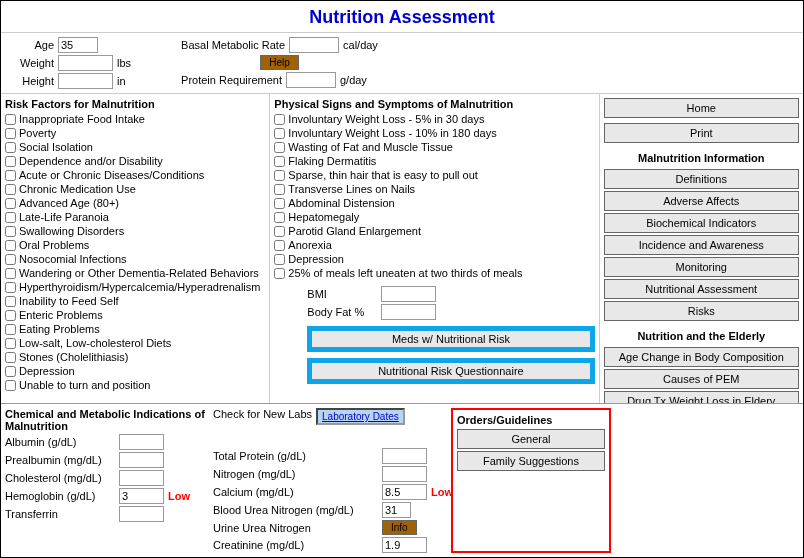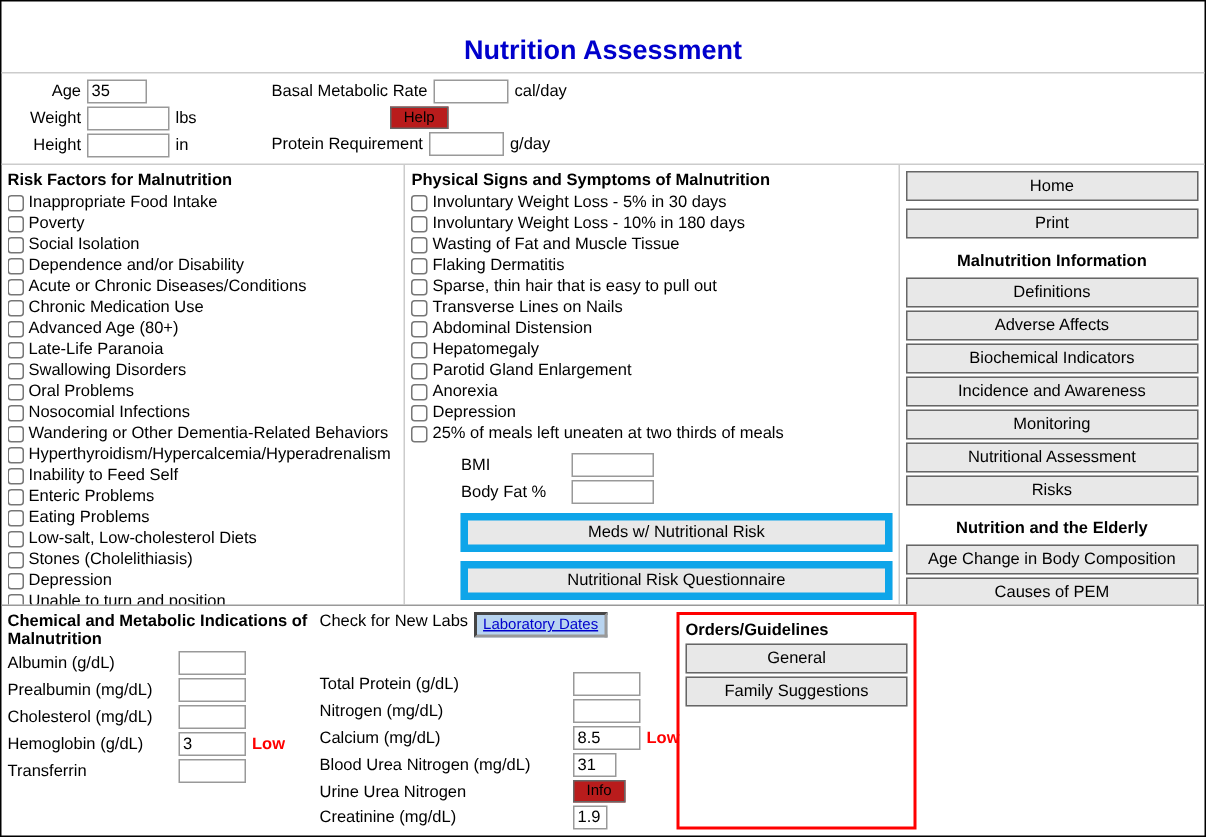--- a/index.html
+++ b/index.html
@@ -16,21 +16,21 @@
       height: 558px;
       border: 1px solid #000;
       display: flex;
       flex-direction: column;
     }
     .title {
       text-align: center;
       font-size: 18px;
       font-weight: bold;
       color: #0000cc;
-      padding: 22px 0 4px 0;
+      padding: 6px 0 4px 0;
       border-bottom: 1px solid #ccc;
     }
     .top-row {
       display: flex;
       padding: 4px 8px;
       gap: 20px;
       border-bottom: 1px solid #ccc;
     }
     .age-weight-height {
       display: flex;
@@ -64,21 +64,21 @@
     .bmr-row {
       display: flex;
       align-items: center;
       gap: 4px;
     }
     .help-btn {
       font-size: 10px;
       padding: 1px 8px;
       cursor: pointer;
       border: 1px solid #666;
-      background: #b91c1c;
+      background: #a16207;
     }
     .content-area {
       display: flex;
       flex: 1;
       overflow: hidden;
     }
     .left-panel {
       width: 270px;
       border-right: 1px solid #ccc;
       padding: 4px;
@@ -483,21 +483,21 @@
           <div class="lab-row">
             <span style="min-width: 165px; font-size: 11px;">Blood Urea Nitrogen (mg/dL)</span>
             <input type="text" value="31" style="width: 29px;">
           </div>
           <div class="lab-row">
             <span style="min-width: 165px; font-size: 11px;">Urine Urea Nitrogen</span>
             <button class="help-btn">Info</button>
           </div>
           <div class="lab-row">
             <span style="min-width: 165px; font-size: 11px;">Creatinine (mg/dL)</span>
-            <input type="text" value="1.9" style="width: 23px;">
+            <input type="text" value="1.9" style="width: 45px;">
           </div>
         </div>
     </div>
 
     <div class="orders-section">
       <div class="orders-title">Orders/Guidelines</div>
       <div id="orders-list">
           <button class="nav-btn">General</button>
           <button class="nav-btn">Family Suggestions</button>
         </div>

